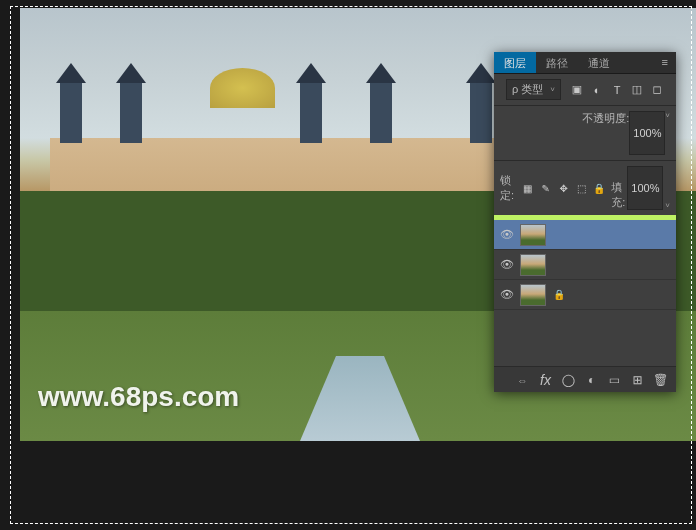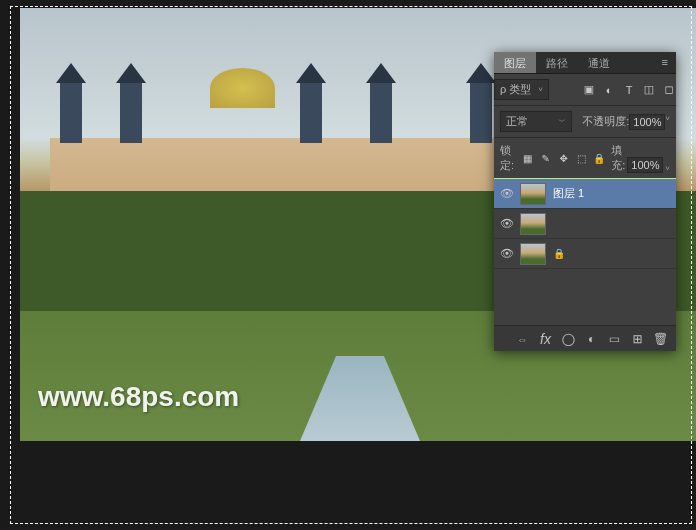--- a/index.html
+++ b/index.html
@@ -12,36 +12,36 @@
 .dome{position:absolute;left:160px;top:-70px;width:65px;height:40px;background:radial-gradient(ellipse at center,#d4c050 0%,#b8a040 100%);border-radius:50% 50% 0 0}
 .trees{position:absolute;left:0;bottom:120px;width:100%;height:130px;background:#3d5a28}
 .lawn{position:absolute;left:0;bottom:0;width:100%;height:130px;background:linear-gradient(180deg,#5d7d3a 0%,#6b8a45 100%)}
 .water{position:absolute;left:50%;transform:translateX(-50%);bottom:0;width:120px;height:85px;background:linear-gradient(180deg,#9ab5c0 0%,#b8cbd4 100%);clip-path:polygon(30% 0%,70% 0%,100% 100%,0% 100%)}
 .watermark{position:absolute;left:18px;bottom:28px;color:#fff;font-size:28px;font-weight:bold;font-family:Arial;opacity:0.9;text-shadow:1px 1px 3px rgba(0,0,0,0.5)}
 .marching-ants{position:absolute;left:10px;top:6px;width:682px;height:518px;border:1px dashed #fff;pointer-events:none}
 
 .panel{position:absolute;right:20px;top:52px;width:182px;background:#3f3f3f;box-shadow:0 2px 12px rgba(0,0,0,0.6);font-size:11px;color:#b8b8b8}
 .panel-tabs{display:flex;background:#2e2e2e;border-bottom:1px solid #1a1a1a;height:22px}
 .ptab{padding:4px 10px;color:#a8a8a8;cursor:pointer}
-.ptab.active{background:#737373;color:#e0e0e0}
+.ptab.active{background:#0369a1;color:#e0e0e0}
 .ptab-menu{margin-left:auto;padding:4px 8px;cursor:pointer}
 
-.type-row{display:flex;align-items:center;padding:5px 0;border-bottom:1px solid #2a2a2a;gap:3px}
+.type-row{display:flex;align-items:center;padding:5px 12px;border-bottom:1px solid #2a2a2a;gap:3px}
 .type-label{margin-right:3px}
 .type-select{display:flex;align-items:center;background:#333;border:1px solid #262626;padding:2px 5px;gap:4px;cursor:pointer}
 .chev{font-size:8px;color:#999}
 .filter-icons{display:flex;gap:6px;margin-left:auto}
 .ficon{width:14px;height:14px;display:flex;align-items:center;justify-content:center;color:#c8c8c8;cursor:pointer;font-size:11px}
 
 .blend-row{display:flex;align-items:center;padding:5px 6px;border-bottom:1px solid #2a2a2a}
 .blend-select{display:flex;align-items:center;background:#333;border:1px solid #262626;padding:2px 5px;width:72px;cursor:pointer}
 .opacity-box{display:flex;align-items:flex-start;margin-left:auto;gap:0}
-.val-input{background:#333;border:1px solid #262626;padding:1px 3px;width:36px;color:#d0d0d0;text-align:right}
+.val-input{background:#333;border:1px solid #262626;padding:15px 3px;width:36px;color:#d0d0d0;text-align:right}
 
-.lock-row{display:flex;align-items:center;padding:5px 6px;border-bottom:1px solid #bef264;gap:5px}
+.lock-row{display:flex;align-items:center;padding:5px 6px;border-bottom:5px solid #bef264;gap:5px}
 .lock-icons{display:flex;gap:5px}
 .licon{width:13px;height:13px;display:flex;align-items:center;justify-content:center;color:#c8c8c8;cursor:pointer;font-size:10px}
 .fill-box{display:flex;align-items:flex-end;margin-left:auto;gap:2px}
 
 .layers{max-height:170px;overflow:hidden}
 .layer{display:flex;align-items:center;padding:4px 5px;border-bottom:1px solid #333;cursor:pointer;height:30px}
 .layer.selected{background:#5a7aa8}
 .eye{width:16px;height:16px;display:flex;align-items:center;justify-content:center;color:#c8c8c8;margin-right:5px;cursor:pointer}
 .thumb{width:26px;height:22px;background:linear-gradient(180deg,#b8c5cc 0%,#c8a878 45%,#4a6b2e 75%);border:1px solid #666;margin-right:7px}
 .layer.selected .lname{color:#fff}
@@ -88,24 +88,20 @@
     <div class="filter-icons">
       <div class="ficon">▣</div>
       <div class="ficon">◐</div>
       <div class="ficon">T</div>
       <div class="ficon">◫</div>
       <div class="ficon">◻</div>
     </div>
   </div>
 
   <div class="blend-row">
-    <div class="blend-select">
-      <span>正常</span>
-      <span class="chev" style="margin-left:auto">﹀</span>
-    </div>
     <div class="opacity-box">
       <span>不透明度:</span>
       <span class="val-input">100%</span>
       <span class="chev">˅</span>
     </div>
   </div>
 
   <div class="lock-row">
     <span>锁定:</span>
     <div class="lock-icons">
@@ -119,21 +115,20 @@
       <span>填充:</span>
       <span class="val-input">100%</span>
       <span class="chev">˅</span>
     </div>
   </div>
 
   <div class="layers">
     <div class="layer selected">
       <div class="eye">👁</div>
       <div class="thumb"></div>
-      <div class="lname">图层 1</div>
     </div>
     <div class="layer">
       <div class="eye">👁</div>
       <div class="thumb"></div>
     </div>
     <div class="layer">
       <div class="eye">👁</div>
       <div class="thumb"></div>
       <div class="lock-ind">🔒</div>
     </div>

